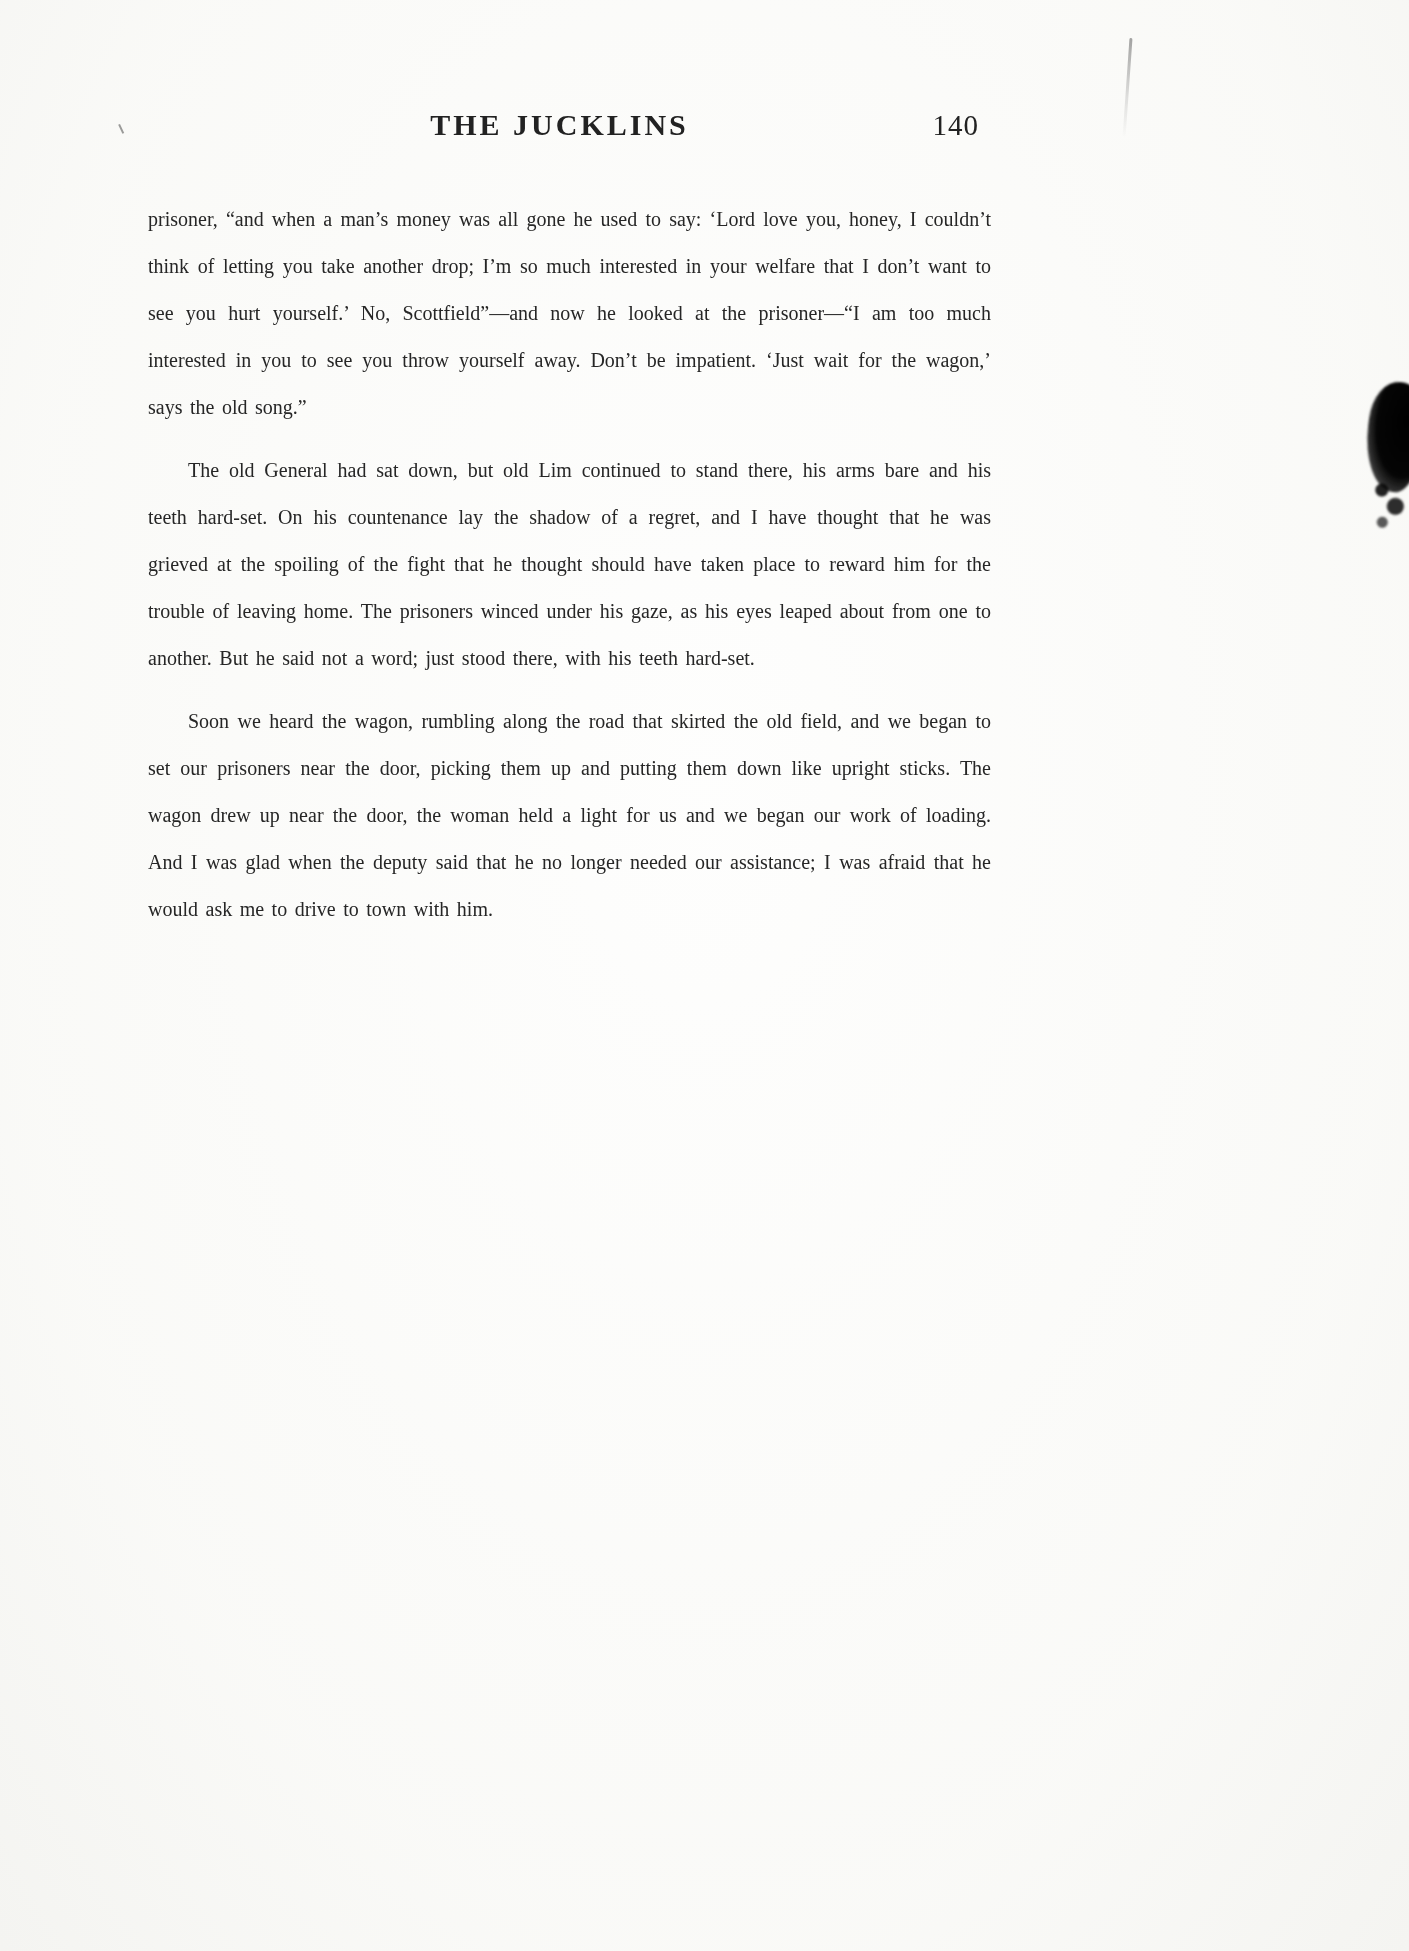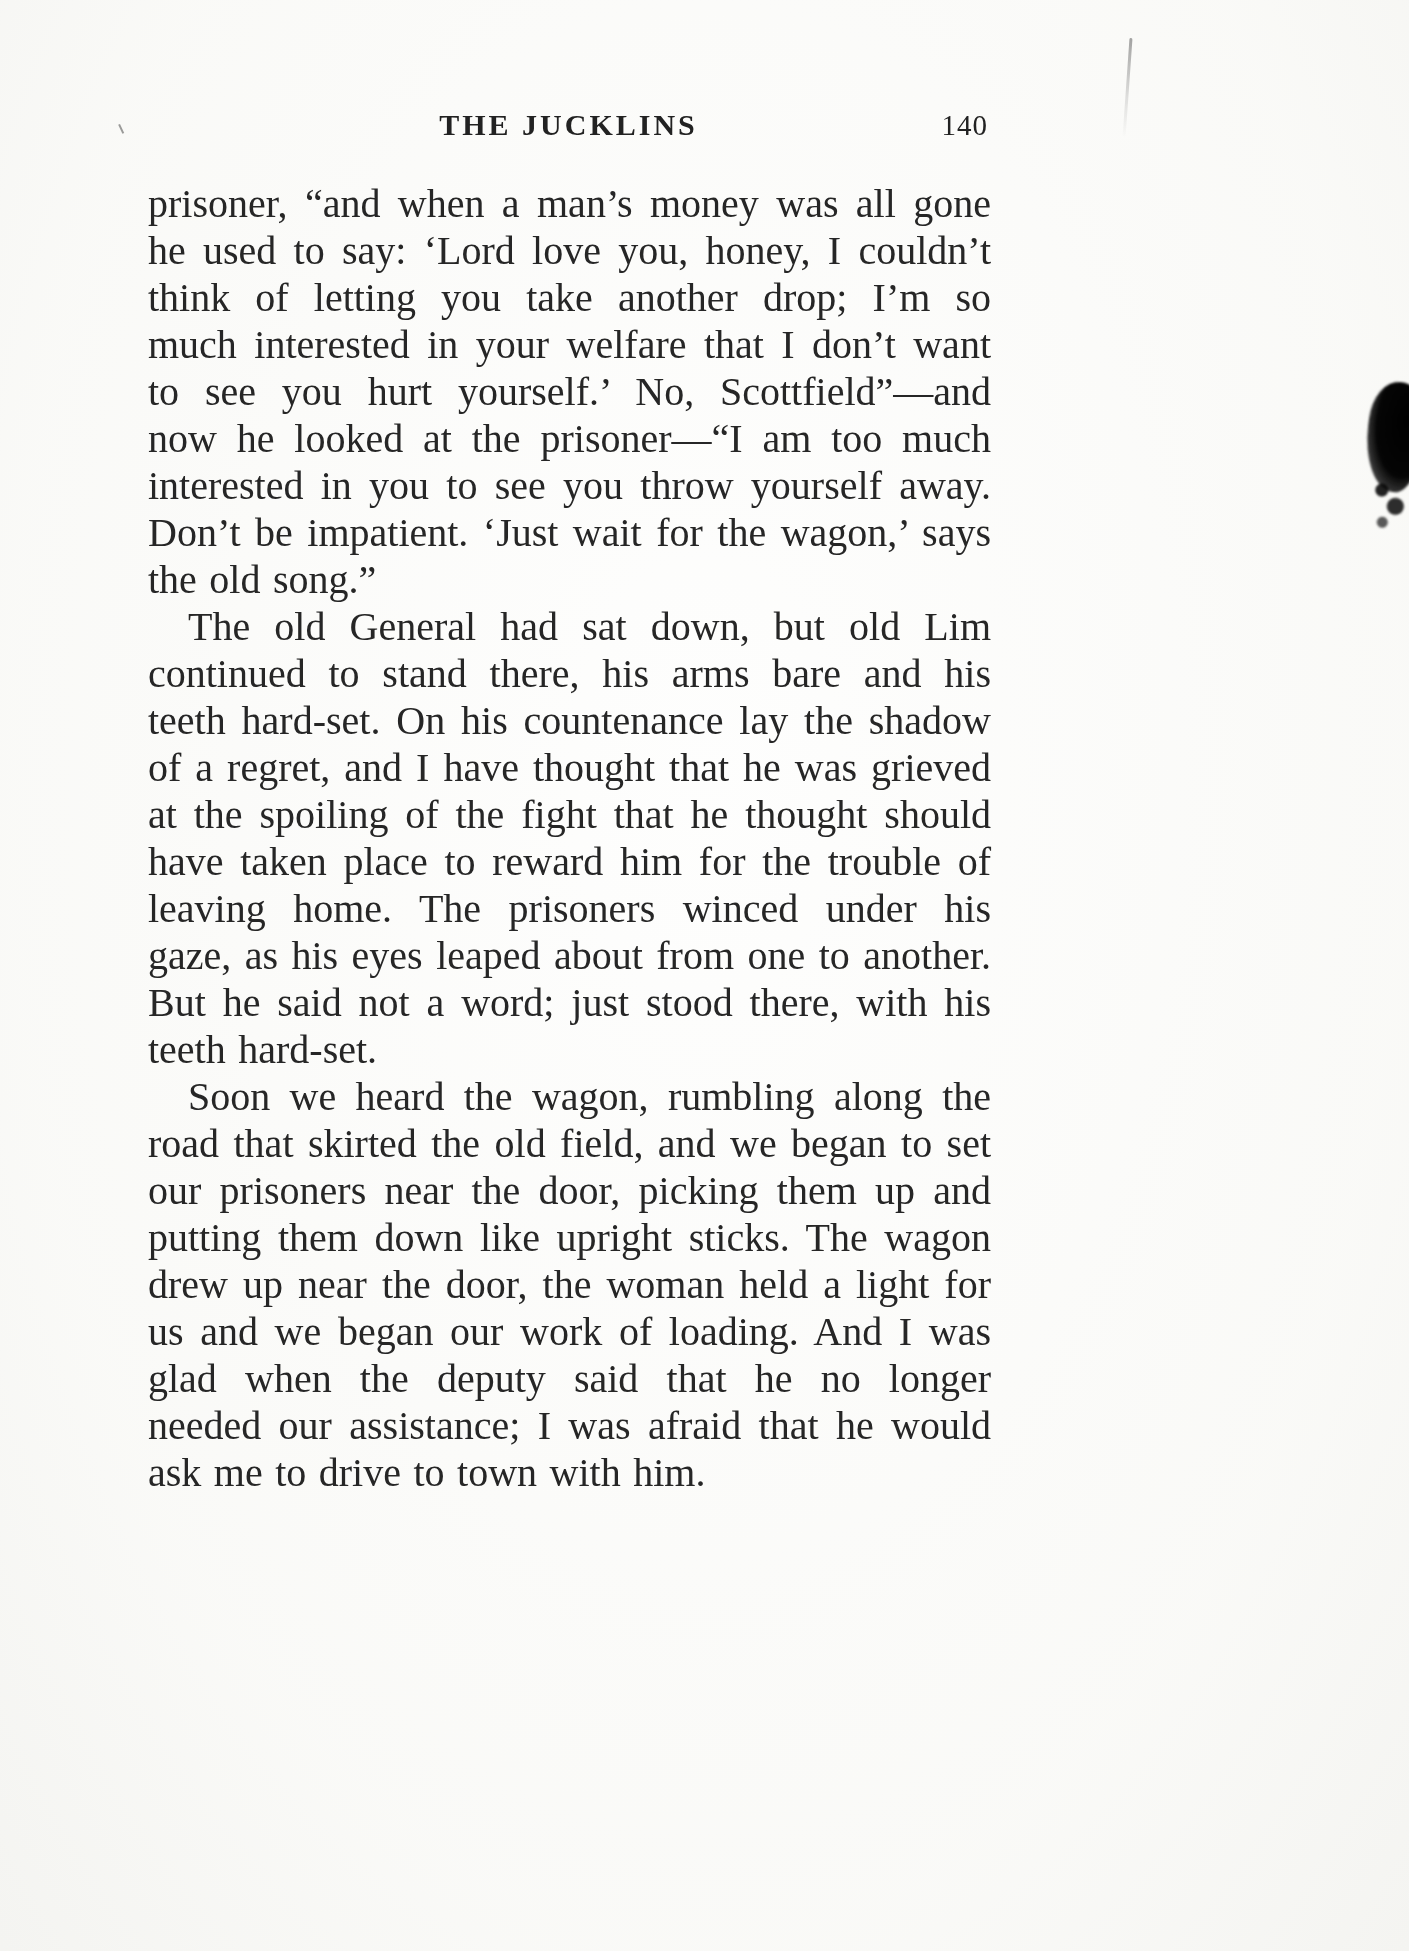--- a/index.html
+++ b/index.html
@@ -18,21 +18,21 @@
       radial-gradient(ellipse at 50% 40%, rgba(255,255,255,0.6) 0%, rgba(246,246,243,0.4) 70%, rgba(236,236,232,0.5) 100%);
     overflow: hidden;
     font-family: "Liberation Serif", "DejaVu Serif", serif;
     color: #272727;
   }
 
   
   .page-header {
     position: absolute;
     top: 108px;
-    left: 147px;
+    left: 138px;
     width: 843px;
     height: 42px;
   }
 
   .running-title {
     position: absolute;
     left: 0;
     right: 0;
     text-align: center;
     font-size: 30px;
@@ -52,26 +52,27 @@
 
   
   .text-block {
     position: absolute;
     top: 180px;
     left: 148px;
     width: 843px;
   }
 
   .para {
-    font-size: 40px;
+    font-size: 20px;
     line-height: 47px;
     text-align: justify;
     word-spacing: 2.5px;
     color: #262626;
     text-rendering: optimizeLegibility;
+    margin-top: 16px;
   }
 
   .para.indent { text-indent: 40px; }
   .para.no-indent { text-indent: 0; }
 
   
   .crease {
     position: absolute;
     top: 38px;
     left: 1126px;

